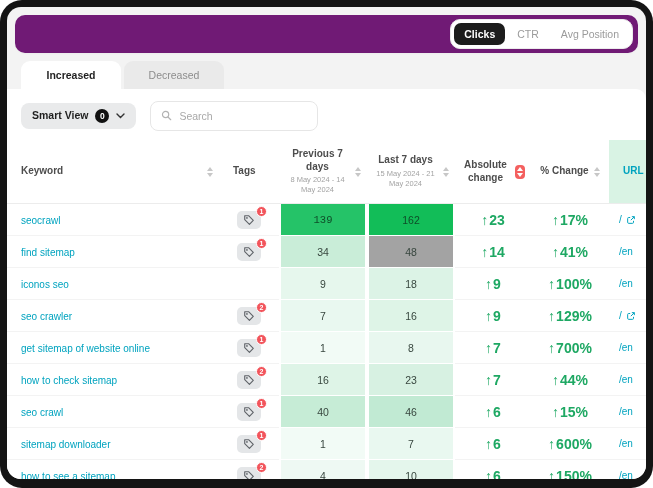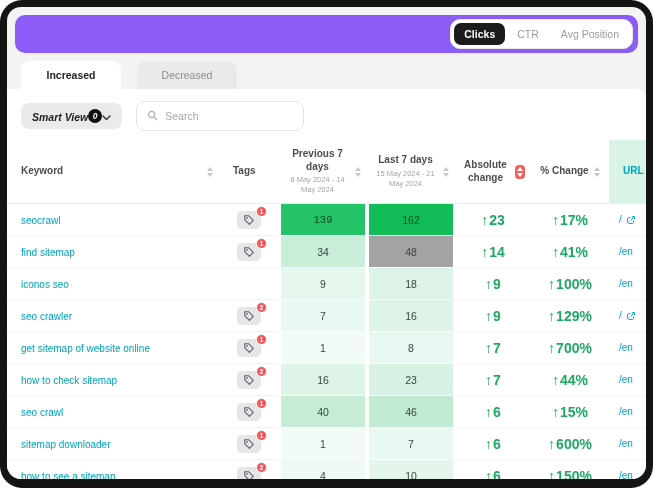--- a/index.html
+++ b/index.html
@@ -1,35 +1,35 @@
 <!DOCTYPE html>
 <html><head>
 <meta charset="utf-8">
 <style>
   * { box-sizing: border-box; margin: 0; padding: 0; }
   html,body { width: 653px; height: 488px; background: #ffffff; font-family: "Liberation Sans", sans-serif; }
   .frame { position: absolute; top:0; left:0; width: 653px; height: 488px; background: #141414; border-radius: 22px; padding: 7px 7px 9px 7px; overflow: hidden; }
   .screen { width: 100%; height: 100%; background: #f3f3f3; border-radius: 14px; overflow: hidden; position: relative; }
 
   
-  .topbar { margin: 8px 8px 0 8px; height: 38px; background: #8b5cf6; border-radius: 10px; display: flex; align-items: center; justify-content: flex-end; padding: 0 5px; box-shadow: 0 1px 2px rgba(0,0,0,0.03); }
+  .topbar { margin: 8px 8px 0 8px; height: 38px; background: #701a75; border-radius: 10px; display: flex; align-items: center; justify-content: flex-end; padding: 0 5px; box-shadow: 0 1px 2px rgba(0,0,0,0.03); }
   .metric-group { display: flex; align-items: center; gap: 2px; border: 1px solid #ececec; border-radius: 10px; padding: 3px; background: #fff; }
   .metric { font-size: 10.5px; color: #9b9b9b; padding: 5px 10px; border-radius: 7px; white-space: nowrap; cursor: pointer; }
   .metric.active { background: #1c1c1c; color: #ffffff; font-weight: bold; }
 
   
-  .tabs { display: flex; gap: 16px; margin: 8px 0 0 14px; }
+  .tabs { display: flex; gap: 3px; margin: 8px 0 0 14px; }
   .tab { width: 100px; text-align: center; font-size: 10.5px; padding: 8px 0; border-radius: 9px 9px 0 0; cursor: pointer; }
   .tab.active { background: #ffffff; color: #1f1f1f; font-weight: bold; }
   .tab.inactive { background: #eaeaea; color: #8d8d8d; }
 
   
   .content { background: #ffffff; height: 392px; border-radius: 0 10px 0 0; overflow: hidden; }
   .toolbar { display: flex; align-items: center; gap: 14px; padding: 12px 14px 9px 14px; }
-  .smartview { display: inline-flex; align-items: flex-end; background: #e9eaeb; border-radius: 8px; padding: 6px 11px; font-size: 10.5px; color: #1f1f1f; font-weight: bold; cursor: pointer; font-style: italic; }
+  .smartview { display: inline-flex; align-items: flex-start; gap: 7px; background: #e9eaeb; border-radius: 8px; padding: 6px 11px; font-size: 10.5px; color: #1f1f1f; font-weight: bold; cursor: pointer; }
   .sv-badge { background: #111; color: #fff; border-radius: 50%; width: 14px; height: 14px; font-size: 8.5px; display: flex; align-items: center; justify-content: center; font-weight: bold; }
   .search { display: flex; align-items: center; gap: 7px; border: 1px solid #e6e6e6; border-radius: 8px; padding: 5px 10px; width: 168px; background: #fff; }
   .search input { border: none; outline: none; font-size: 10.5px; width: 100%; color: #444; background: transparent; font-family: "Liberation Sans", sans-serif; }
   .search input::placeholder { color: #a8a8a8; }
 
   
   .table-wrap { overflow: hidden; }
   table { border-collapse: separate; border-spacing: 0; table-layout: fixed; width: 690px; }
   col.c-kw { width: 212px; } col.c-tags { width: 60px; } col.c-prev { width: 88px; }
   col.c-last { width: 88px; } col.c-abs { width: 76px; } col.c-pct { width: 78px; } col.c-url { width: 88px; }

